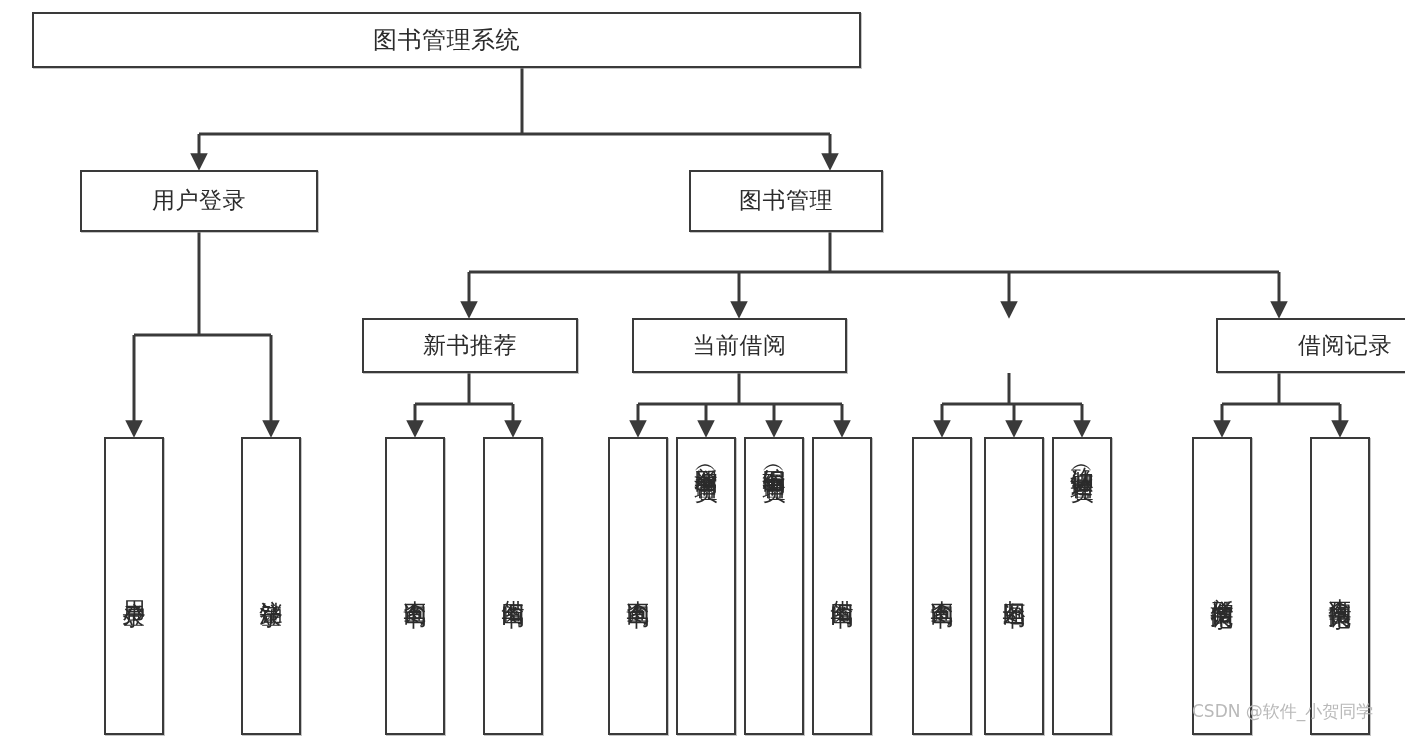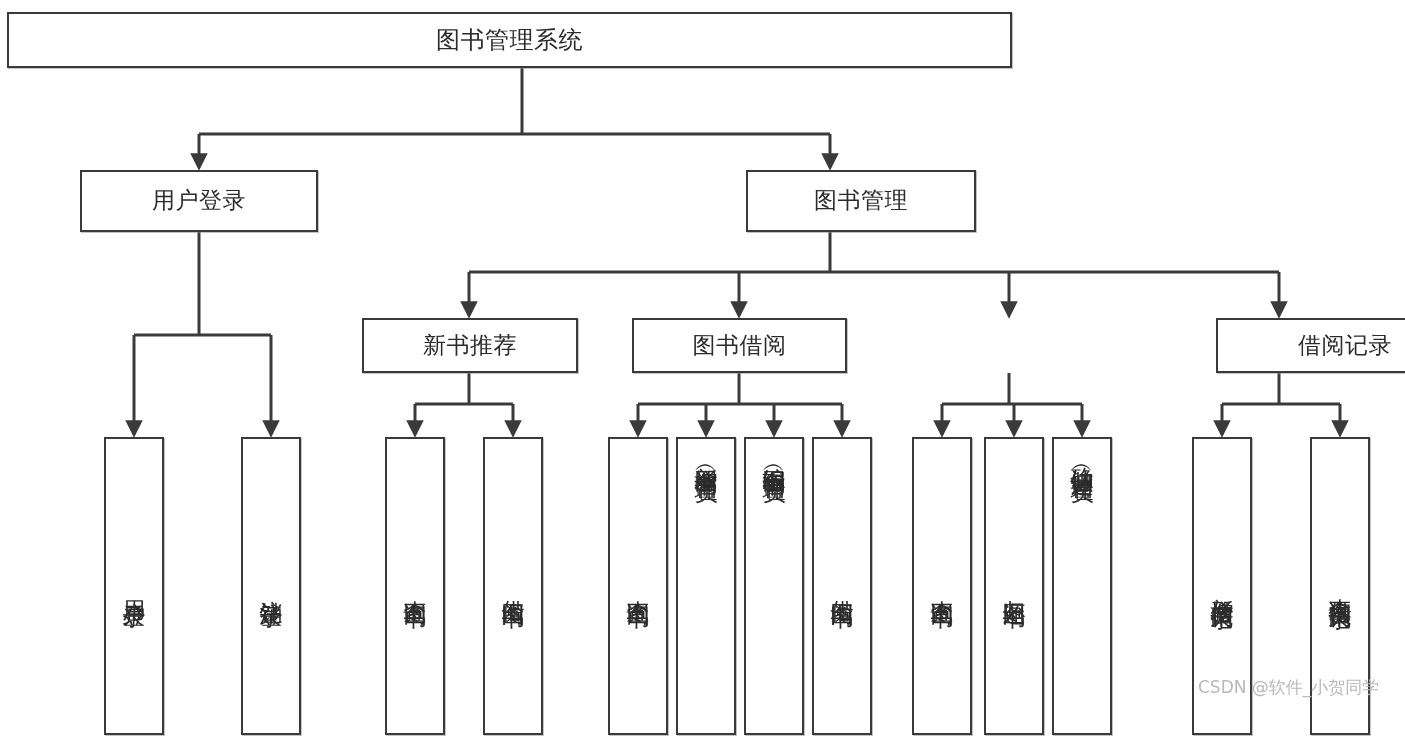--- a/index.html
+++ b/index.html
@@ -129,38 +129,38 @@
       <path d="M 1014 404 L 1014 429" marker-end="url(#arrow)"></path>
       <path d="M 1082 404 L 1082 429" marker-end="url(#arrow)"></path>
 
       <path d="M 1279 373 L 1279 404"></path>
       <path d="M 1222 404 L 1340 404"></path>
       <path d="M 1222 404 L 1222 429" marker-end="url(#arrow)"></path>
       <path d="M 1340 404 L 1340 429" marker-end="url(#arrow)"></path>
     </g>
   </svg>
 
-  <div class="node horiz root" style="left:7px; top:12px; width:1005px; height:56px;">
+  <div class="node horiz root" style="left:32px; top:12px; width:829px; height:56px;">
     <span class="label">图书管理系统</span>
   </div>
 
   <div class="node horiz" style="left:80px; top:170px; width:238px; height:62px;">
     <span class="label">用户登录</span>
   </div>
 
-  <div class="node horiz" style="left:746px; top:170px; width:230px; height:62px;">
+  <div class="node horiz" style="left:689px; top:170px; width:194px; height:62px;">
     <span class="label">图书管理</span>
   </div>
 
   <div class="node horiz" style="left:362px; top:318px; width:216px; height:55px;">
     <span class="label">新书推荐</span>
   </div>
 
   <div class="node horiz" style="left:632px; top:318px; width:215px; height:55px;">
-    <span class="label">图书借阅</span>
+    <span class="label">当前借阅</span>
   </div>
 
 
   <div class="node horiz" style="left:1216px; top:318px; width:258px; height:55px;">
     <span class="label">借阅记录</span>
   </div>
 
   <div class="node vert mid" style="left:104px; top:437px; width:60px; height:298px;">
     <span class="label">用户登录</span>
   </div>
@@ -206,15 +206,15 @@
   </div>
 
   <div class="node vert mid" style="left:1192px; top:437px; width:60px; height:298px;">
     <span class="label">新增借阅记录</span>
   </div>
 
   <div class="node vert mid" style="left:1310px; top:437px; width:60px; height:298px;">
     <span class="label">查询借阅记录</span>
   </div>
 
-  <div class="watermark" style="left:1192px; top:676px;margin-left:6px;">CSDN @软件_小贺同学</div>
+  <div class="watermark" style="left:1192px; top:700px;">CSDN @软件_小贺同学</div>
 
 </div>
 
 </body></html>

